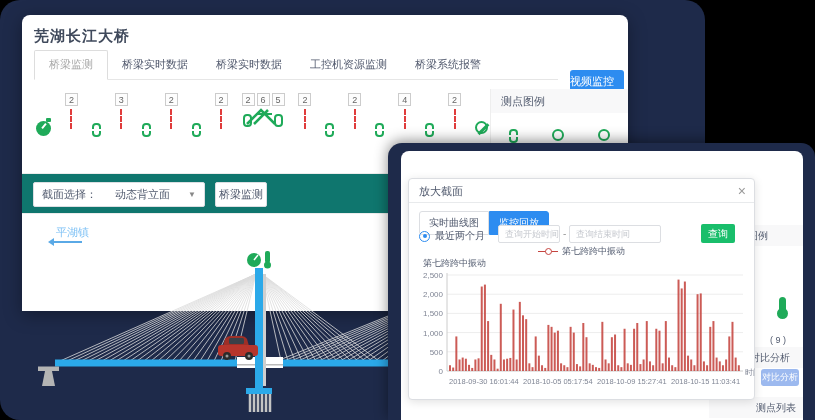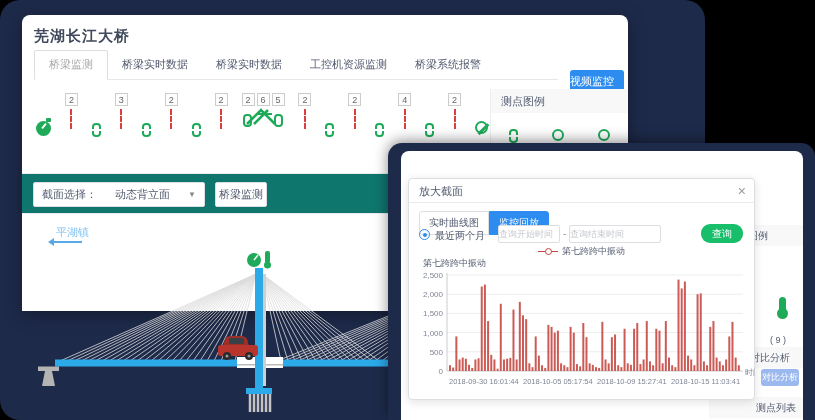--- a/index.html
+++ b/index.html
@@ -81,30 +81,30 @@
   
   .dialog { position:absolute; left:7px; top:27px; width:347px; height:222px; background:#fff;
             border:1px solid #dcdee2; border-radius:4px; box-shadow:0 2px 10px rgba(0,0,0,.12); }
   .dlg-hd { height:24px; border-bottom:1px solid #e8eaec; position:relative; }
   .dlg-title { font-size:11px; color:#515a6e; line-height:24px; padding-left:10px; }
   .dlg-close { position:absolute; right:8px; top:3px; font-size:14px; color:#999; cursor:pointer; line-height:18px; }
   .dlg-tabs { position:absolute; left:10px; top:32px; display:flex; }
   .dtab { font-size:10px; padding:4px 9px; border:1px solid #dcdee2; color:#515a6e; background:#fff;
           border-radius:3px 0 0 3px; cursor:pointer; }
   .dtab.active { background:#2d8cf0; border-color:#2d8cf0; color:#fff; border-radius:0 3px 3px 0; }
-  .radio-row { position:absolute; left:10px; top:50px; display:flex; gap:5px; }
+  .radio-row { position:absolute; left:10px; top:50px; display:flex; align-items:center; gap:5px; }
   .radio { width:11px; height:11px; border:1px solid #2d8cf0; border-radius:50%; position:relative; cursor:pointer; }
   .radio:after { content:""; position:absolute; left:2.5px; top:2.5px; width:4px; height:4px; background:#2d8cf0; border-radius:50%; }
   .radio-lab { font-size:10px; color:#515a6e; }
   .date-input { position:absolute; top:46px; height:18px; border:1px solid #dcdee2; border-radius:2px;
-                font-size:9px; color:#515a6e; outline:none; }
+                font-size:9px; padding-left:6px; color:#515a6e; outline:none; }
   .date-input::placeholder { color:#c5c8ce; }
   .date-sep { position:absolute; left:154px; top:49px; font-size:10px; color:#999; }
-  .search-btn { position:absolute; left:292px; top:45px; width:42px; height:19px; background:#19be6b; color:#fff;
-                font-size:10px; text-align:center; line-height:19px; border-radius:9px; cursor:pointer; }
+  .search-btn { position:absolute; left:292px; top:45px; width:34px; height:19px; background:#19be6b; color:#fff;
+                font-size:10px; text-align:center; line-height:19px; border-radius:2px; cursor:pointer; }
   .chart-legend { position:absolute; left:0; top:66px; width:100%; display:flex; justify-content:center; align-items:center; gap:4px; }
   .lg-marker { width:20px; height:0; border-top:1.5px solid #c5443f; position:relative; }
   .lg-marker:after { content:""; position:absolute; left:7px; top:-4px; width:5px; height:5px; border:1.5px solid #c5443f;
                      border-radius:50%; background:#fff; }
   .lg-text { font-size:9px; color:#515a6e; }
   .y-title { position:absolute; left:14px; top:78px; font-size:9px; color:#515a6e; }
   .chart-svg { position:absolute; left:4px; top:88px; }
 </style>
 </head>
 <body>

